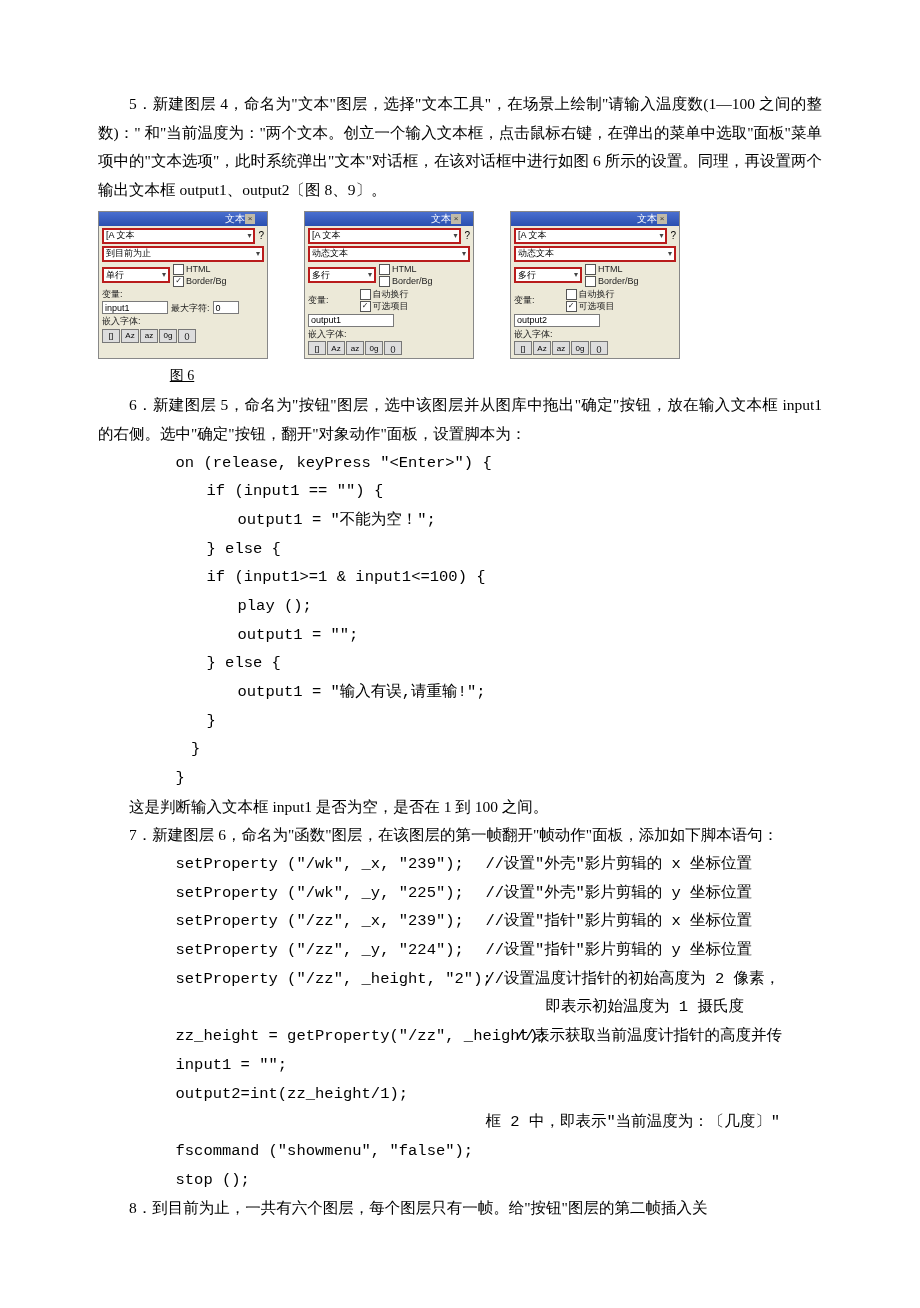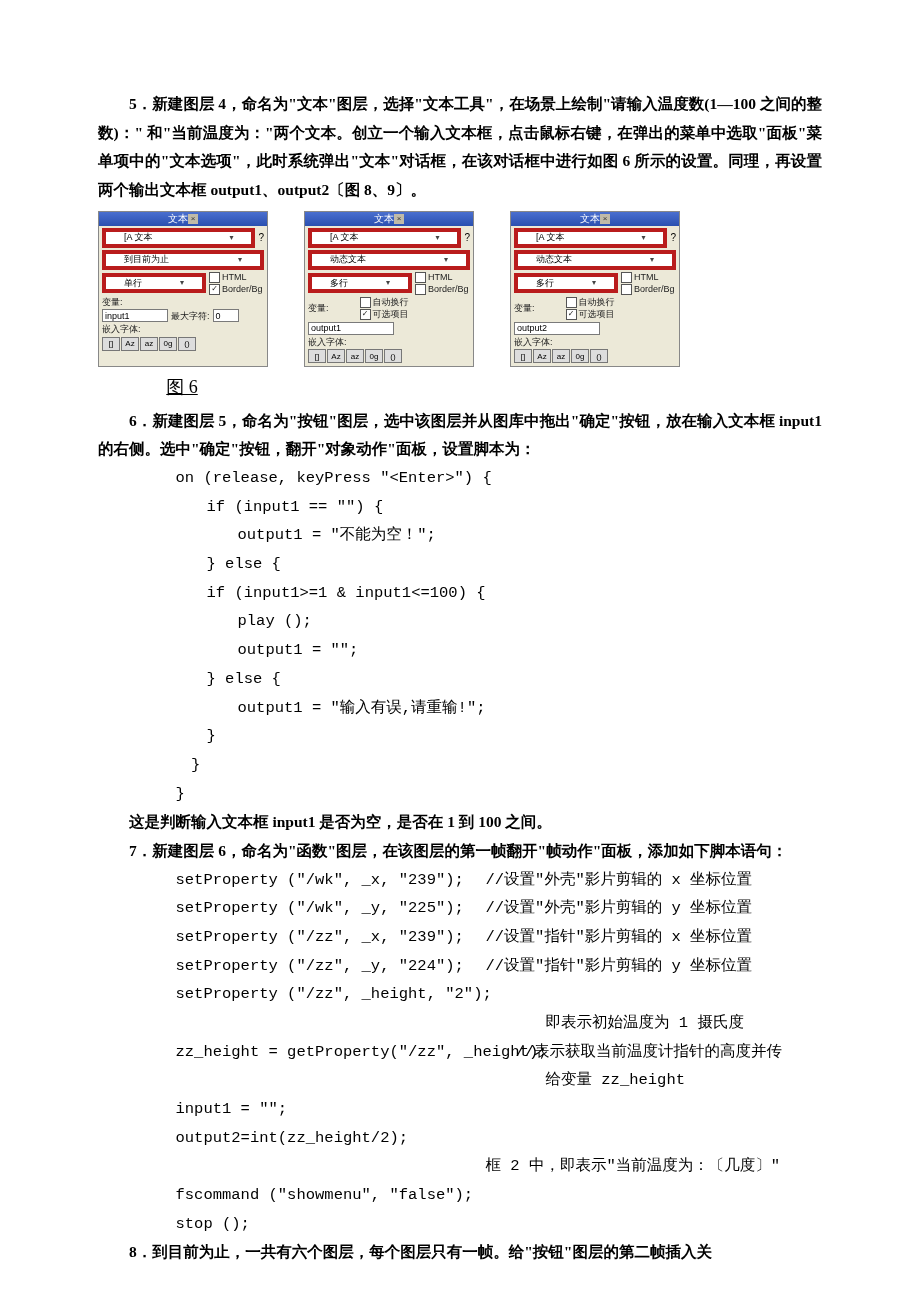--- a/index.html
+++ b/index.html
@@ -10,42 +10,41 @@
     line-height: 1.85;
     color: #000;
     background: #fff;
     width: 920px;
     box-sizing: border-box;
   }
   .para {
     text-indent: 2em;
     margin: 0;
     text-align: justify;
-    font-weight: bold;
   }
   .images-row {
     display: flex;
     gap: 36px;
     margin: 6px 0 2px 0;
   }
   .panel {
     width: 168px;
     background: #ece9d8;
     border: 1px solid #888;
     font-family: "SimSun", sans-serif;
     font-size: 10px;
     line-height: 1.2;
   }
   .panel-title {
     background: linear-gradient(#4a6fcf, #2a4fb0);
     color: #fff;
     font-size: 10px;
-    padding: 1px 4px;
+    padding: 1px 12px;
     display: flex;
-    justify-content: center;
+    justify-content: flex-end;
     align-items: center;
   }
   .panel-close {
     background:#c0baa8;
     color:#333;
     width:10px;height:10px;
     font-size:8px;
     display:flex;align-items:center;justify-content:center;
   }
   .panel-body {
@@ -53,26 +52,26 @@
   }
   .prow {
     display:flex;
     align-items:center;
     gap:3px;
     margin-bottom:2px;
   }
   .pselect {
     flex:1;
     background:#fff;
-    border:4px solid #b91c1c;
+    border:2px solid #b91c1c;
     height:12px;
     display:flex;
     align-items:center;
     justify-content:space-between;
-    padding:0 18px;
+    padding:0 2px;
     font-size:9px;
   }
   .pselect .arrow {font-size:8px;color:#444;}
   .plabel {font-size:9px;color:#222;white-space:nowrap;}
   .pinput {
     background:#fff;
     border:1px solid #7a7a7a;
     height:11px;
     font-size:9px;
     padding:0 2px;
@@ -95,21 +94,21 @@
   }
   .chkbox{width:9px;height:9px;border:1px solid #555;background:#fff;display:flex;align-items:center;justify-content:center;font-size:8px;}
   .captions {
     display:flex;
     gap:36px;
     margin:4px 0 2px 0;
   }
   .captions > div {
     width:168px;
     text-align:center;
-    font-size:18px;
+    font-size:14px;
     text-decoration:underline;
   }
   .captions .cap3 {
     width:190px;
     padding-left:4px;
   }
   .code {
     font-family: "Courier New", "SimSun", monospace;
     white-space: pre;
     margin:0;
@@ -364,36 +363,33 @@
   <div class="comment-row">
       <span class="cleft" style="width:310px">setProperty ("/zz", _x, "239");</span>
       <span class="cright">//设置"指针"影片剪辑的 x 坐标位置</span>
     </div>
   <div class="comment-row">
       <span class="cleft" style="width:310px">setProperty ("/zz", _y, "224");</span>
       <span class="cright">//设置"指针"影片剪辑的 y 坐标位置</span>
     </div>
   <div class="comment-row">
       <span class="cleft" style="width:310px">setProperty ("/zz", _height, "2");</span>
+      <span class="cright">//设置温度计指针的初始高度为 2 像素，</span>
     </div>
   <div class="comment-row">
       <span class="cleft" style="width:370px"></span>
       <span class="cright">即表示初始温度为 1 摄氏度</span>
     </div>
   <div class="comment-row">
       <span class="cleft" style="width:340px">zz_height = getProperty("/zz", _height);</span>
       <span class="cright">//表示获取当前温度计指针的高度并传</span>
     </div>
-  <div class="comment-row">
-      <span class="cleft" style="width:370px"></span>
-      <span class="cright">给变量 zz_height</span>
-    </div>
   <div class="code">input1 = "";</div>
   <div class="comment-row">
-      <span class="cleft" style="width:310px">output2=int(zz_height/2);</span>
+      <span class="cleft" style="width:310px">output2=int(zz_height/1);</span>
     </div>
   <div class="comment-row">
       <span class="cleft" style="width:310px"></span>
       <span class="cright">框 2 中，即表示"当前温度为：〔几度〕"</span>
     </div>
   <div class="code">fscommand ("showmenu", "false");</div>
   <div class="code">stop ();</div>
 </div>
 
 <p class="para">8．到目前为止，一共有六个图层，每个图层只有一帧。给"按钮"图层的第二帧插入关</p>

